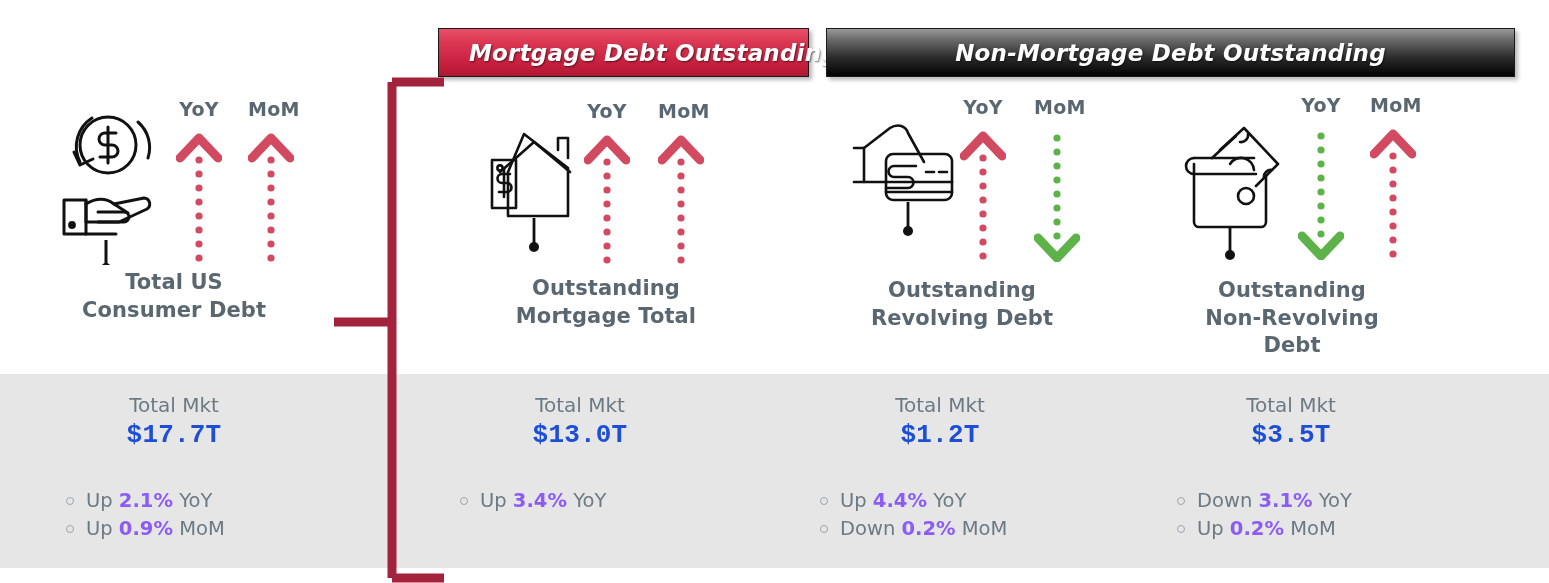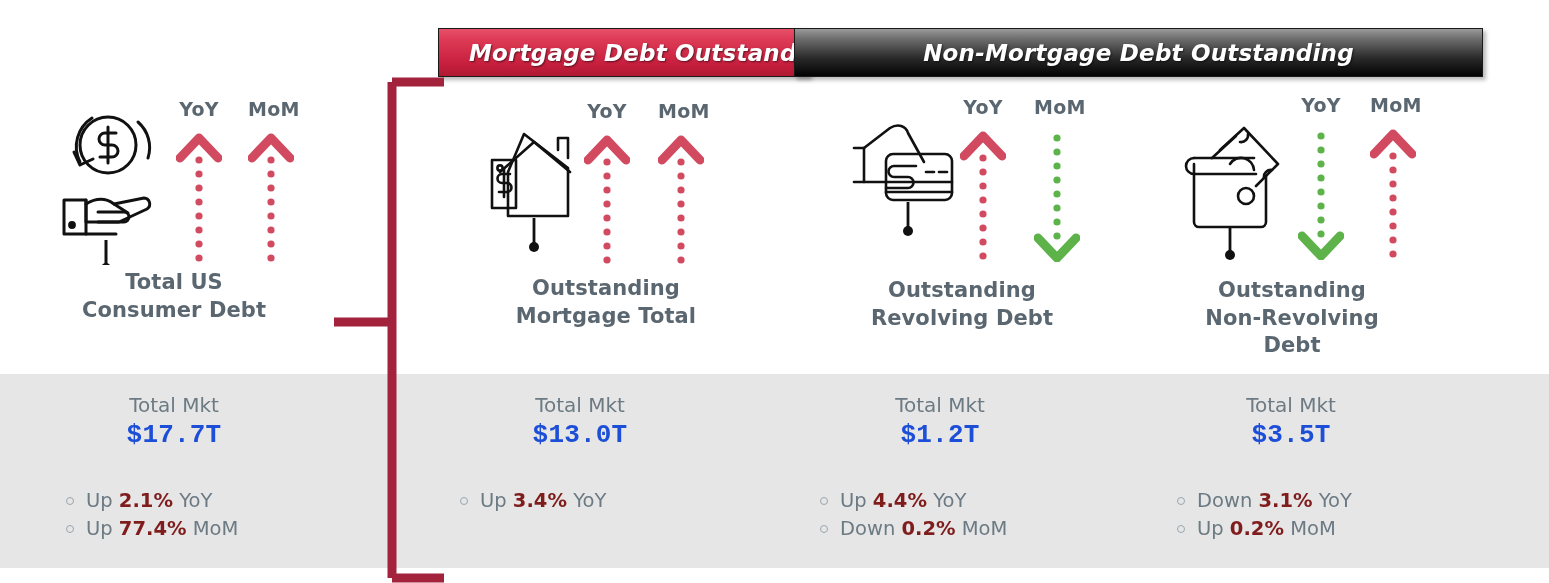--- a/index.html
+++ b/index.html
@@ -24,21 +24,21 @@
     display: flex; align-items: center;
     border: 1px solid #1a1a1a;
     box-shadow: 3px 3px 4px rgba(0,0,0,0.28);
   }
   .tab-mortgage {
     left: 0; width: 371px;
     background: linear-gradient(to bottom, #e8506a 0%, #dd3b56 22%, #c8203f 72%, #b01832 100%);
     justify-content: flex-start; padding-left: 30px;
   }
   .tab-nonmortgage {
-    left: 356px; width: 689px;
+    left: 388px; width: 689px;
     background: linear-gradient(to bottom, #9a9a9a 0%, #6f6f6f 20%, #2a2a2a 62%, #020202 100%);
     justify-content: center;
   }
   .tab-label {
     font-style: italic; font-weight: bold; color: #ffffff;
     font-size: 23px; letter-spacing: 0.2px;
     text-shadow: 1px 1px 2px rgba(0,0,0,0.55);
     white-space: nowrap;
   }
 
@@ -84,21 +84,21 @@
 
   .stat-list { margin-top: 34px; padding-left: 42px; }
   .stat-li {
     display: flex; align-items: baseline; gap: 12px;
     font-size: 19.5px; color: #6c7a84; line-height: 1.42; white-space: nowrap;
   }
   .bullet {
     flex: 0 0 auto; width: 8px; height: 8px; border-radius: 50%;
     border: 1.4px solid #9aa6ae; background: transparent; position: relative; top: -2px;
   }
-  .stat-li b { color: #7f1d1d; font-weight: bold; }
+  .stat-li b { color: #8b5cf6; font-weight: bold; }
   .stat-mortgage .stat-list,
   .stat-revolv .stat-list,
   .stat-nonrevolv .stat-list { padding-left: 30px; }
   .stat-nonrevolv .stat-list { padding-left: 36px; }
 </style>
 </head>
 <body>
 
 <div id="root">
 
@@ -389,21 +389,21 @@
     <div class="stat-list">
       <div class="stat-li">
         <span class="bullet"></span>
         <span><span>Up</span>
         <b>2.1%</b>
         <span>YoY</span></span>
       </div>
       <div class="stat-li">
         <span class="bullet"></span>
         <span><span>Up</span>
-        <b>77.4%</b>
+        <b>0.9%</b>
         <span>MoM</span></span>
       </div>
     </div>
   </div>
 
   <div class="stat stat-mortgage">
     <div class="stat-head">
       <div class="stat-mkt">Total Mkt</div>
       <div class="stat-val">$13.0T</div>
     </div>

